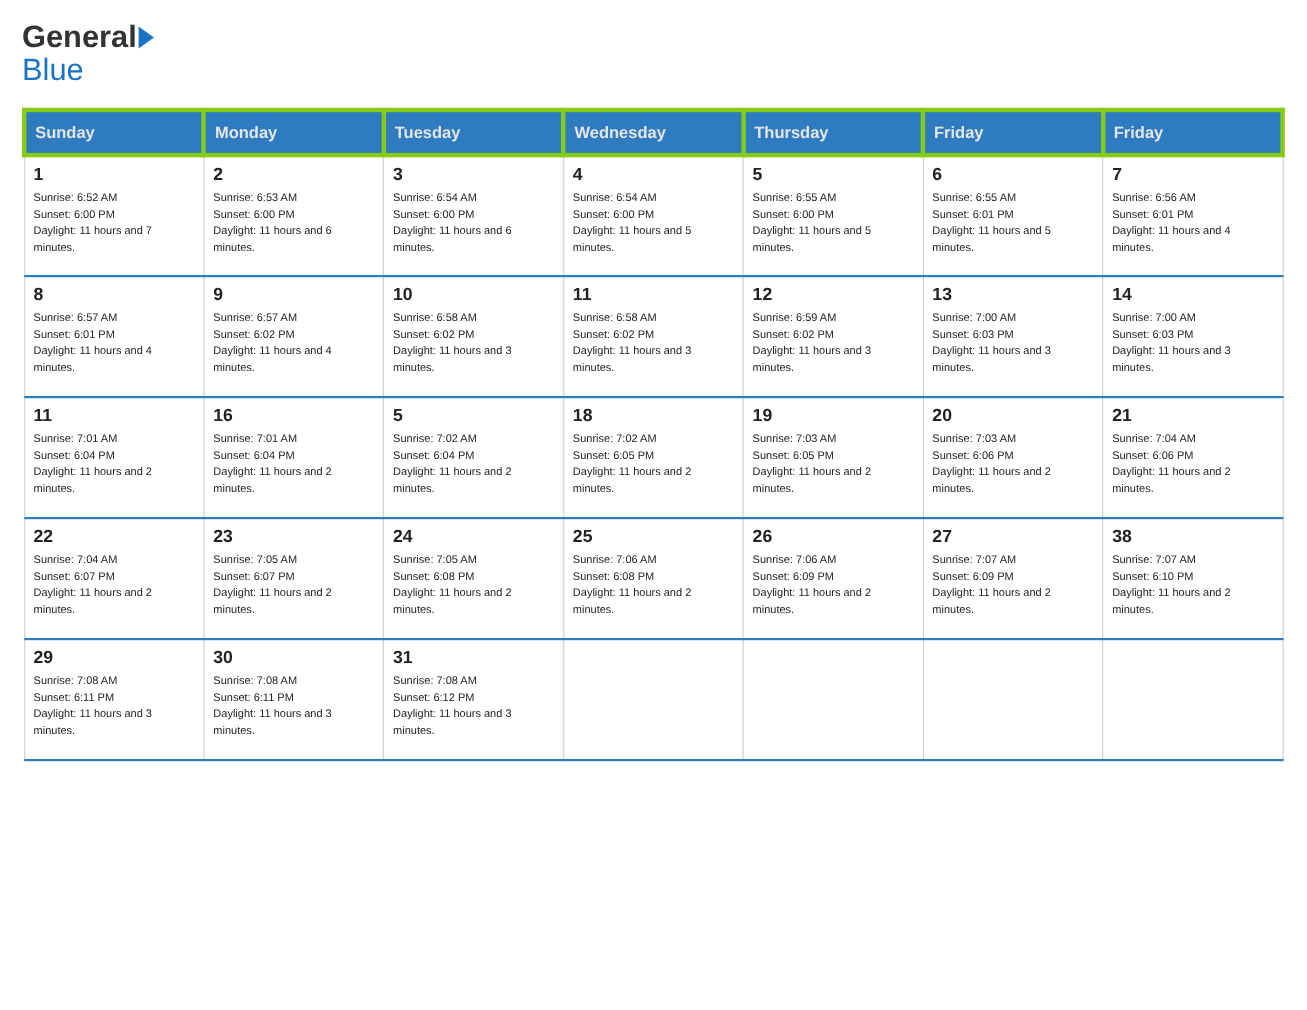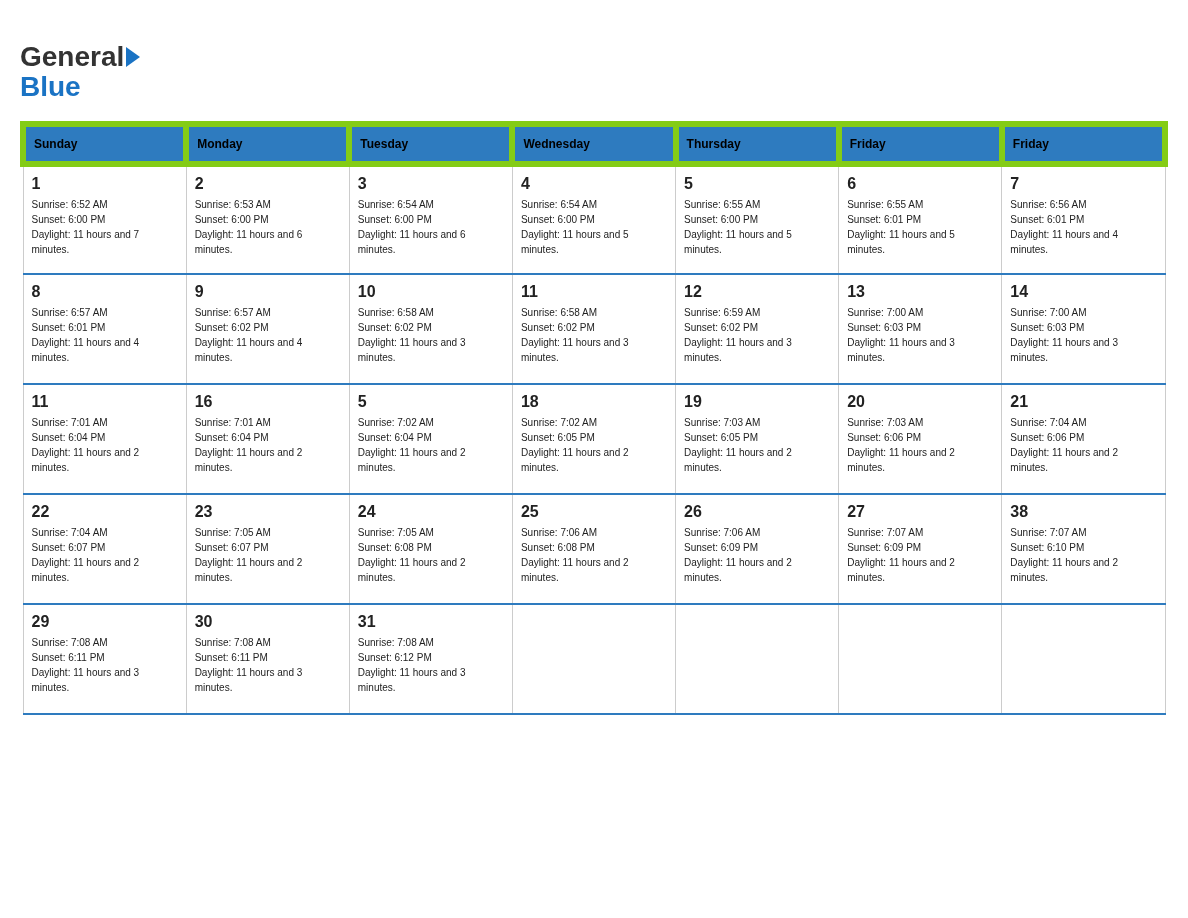--- a/index.html
+++ b/index.html
@@ -32,26 +32,25 @@
       border-left: 14px solid #1a73c4;
       border-top: 10px solid transparent;
       border-bottom: 10px solid transparent;
       display: inline-block;
       margin-left: 2px;
       vertical-align: middle;
     }
     .logo-line {
       display: flex;
       align-items: center;
-      margin-top: 23px;
     }
     .logo-blue-line {
       color: #1a73c4;
       font-size: 28px;
-      font-weight: bold;
+      font-weight: normal;
       margin-top: -4px;
     }
     .title-block {
       text-align: right;
     }
     .calendar-title {
       font-size: 52px;
       font-weight: bold;
       color: #222;
       line-height: 1.1;
@@ -61,26 +60,26 @@
       color: #444;
       margin-top: 4px;
     }
     table {
       width: 100%;
       border-collapse: collapse;
       table-layout: fixed;
     }
     thead tr th {
       background-color: #2e7bbf;
-      color: #000000;
-      font-size: 12px;
+      color: #e5e5e5;
+      font-size: 15px;
       font-weight: bold;
       padding: 10px 8px;
       text-align: left;
-      border: 6px solid #84cc16;
+      border: 4px solid #84cc16;
     }
     tbody tr td {
       vertical-align: top;
       padding: 8px;
       border: 1px solid #ccc;
       font-size: 13px;
       color: #222;
       min-height: 95px;
       height: 110px;
     }

